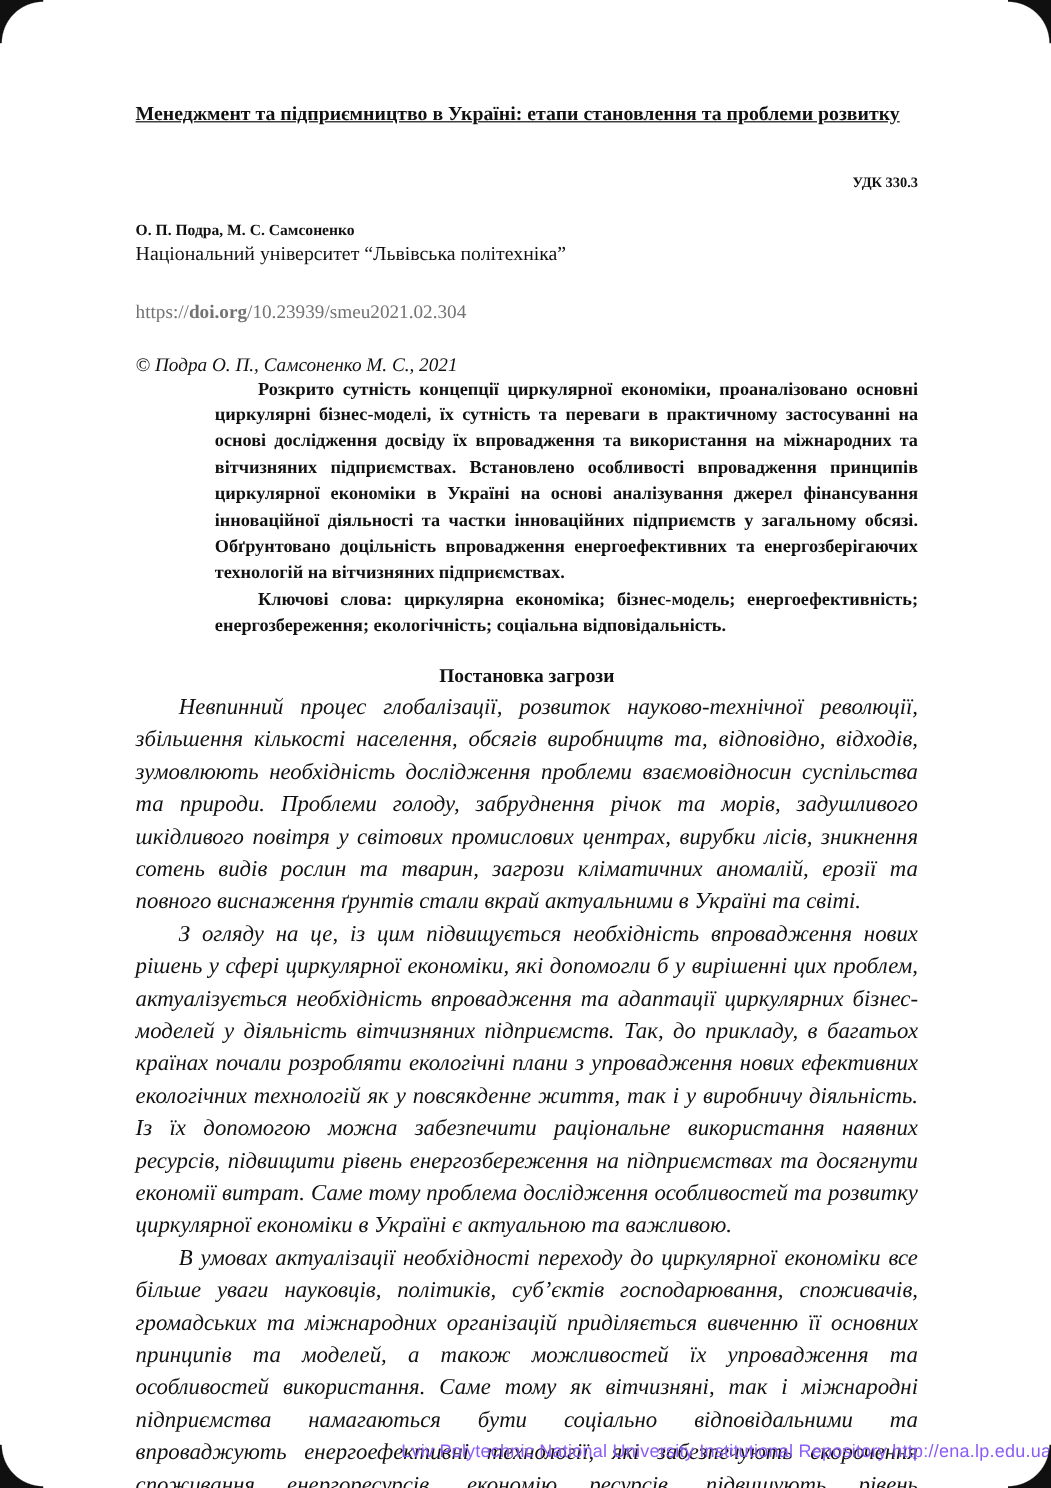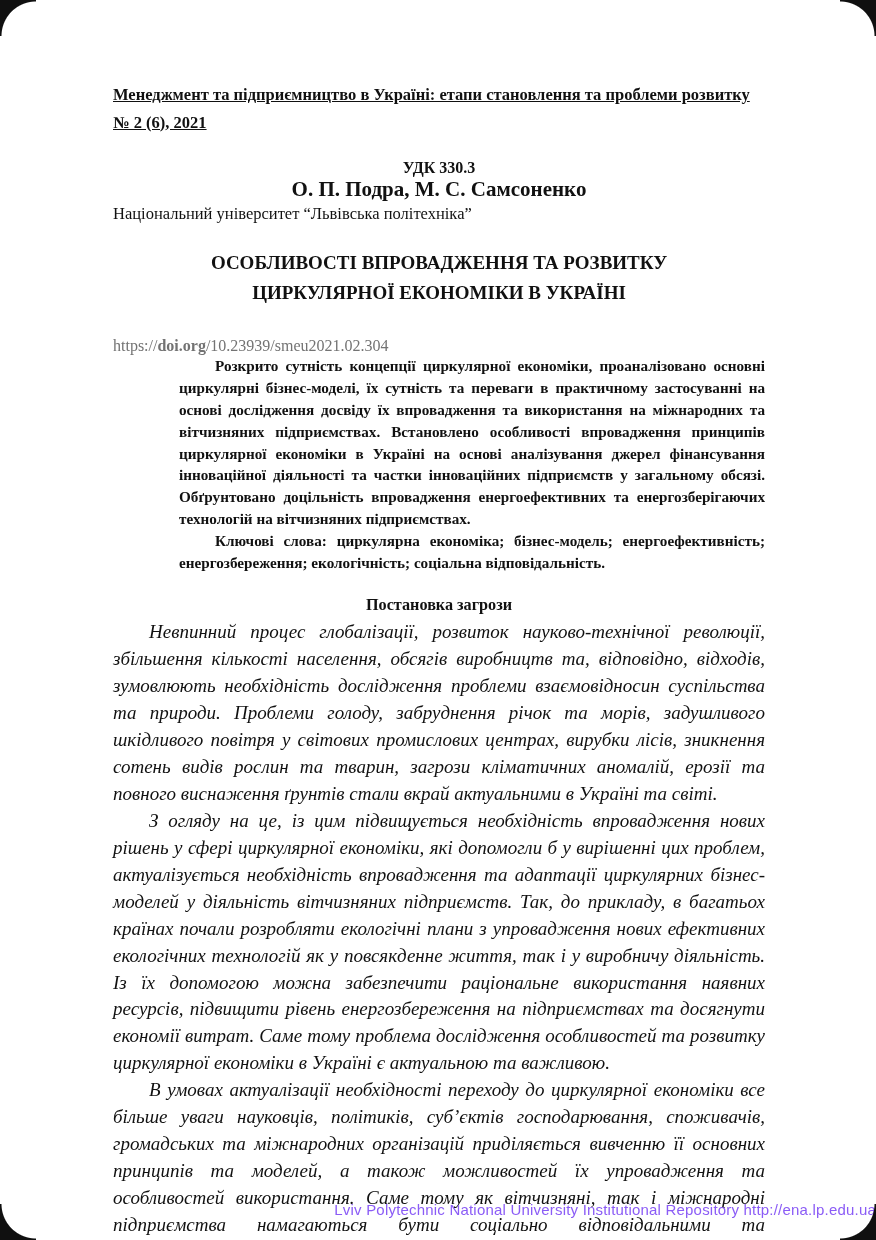--- a/index.html
+++ b/index.html
@@ -25,23 +25,23 @@
     position: absolute;
     left: 113px;
     right: 111px;
     top: 82px;
   }
 
   .journal-header { font-weight: bold; font-size: 16.5px; line-height: 1.55; }
   .journal-header .line { text-decoration: underline; }
   .journal-header .issue { display: inline-block; margin-top: 2px; text-decoration: underline; }
 
-  .udc { text-align: center; font-weight: bold; font-size: 16px; margin-top: 24px; }
+  .udc { text-align: right; font-weight: bold; font-size: 12px; margin-top: 37px; }
 
-  .authors { text-align: center; font-weight: bold; font-size: 21px; }
+  .authors { text-align: left; font-weight: bold; font-size: 13px; margin-top: 24px; }
   .affiliation { text-align: left; font-size: 16.5px; margin-top: 2px; }
 
   .paper-title {
     text-align: center;
     font-weight: bold;
     font-size: 19px;
     line-height: 1.55;
     margin-top: 24px;
   }
 
@@ -94,37 +94,33 @@
 <div class="page">
   <div class="corner tl"></div>
   <div class="corner tr"></div>
   <div class="corner bl"></div>
   <div class="corner br"></div>
 
   <div class="content">
 
     <div class="journal-header">
       <div><span class="line">Менеджмент та підприємництво в Україні: етапи становлення та проблеми розвитку</span></div>
-      <div><span class="issue">№ 2 (6), 2021</span></div>
     </div>
 
     <div class="udc">УДК 330.3</div>
 
     <div class="authors">О. П. Подра, М. С. Самсоненко</div>
     <div class="affiliation">Національний університет “Львівська політехніка”</div>
 
-    <div class="paper-title">
-      <div>ОСОБЛИВОСТІ ВПРОВАДЖЕННЯ ТА РОЗВИТКУ</div>
-      <div>ЦИРКУЛЯРНОЇ ЕКОНОМІКИ В УКРАЇНІ</div>
-    </div>
 
     <div class="doi">
       <a href="#"><span>https://</span><span class="b">doi.org</span><span>/10.23939/smeu2021.02.304</span></a>
     </div>
 
+    <div class="copyright">© Подра О. П., Самсоненко М. С., 2021</div>
 
     <div class="abstract">
       <p>Розкрито сутність концепції циркулярної економіки, проаналізовано основні циркулярні бізнес-моделі, їх сутність та переваги в практичному застосуванні на основі дослідження досвіду їх впровадження та використання на міжнародних та вітчизняних підприємствах. Встановлено особливості впровадження принципів циркулярної економіки в Україні на основі аналізування джерел фінансування інноваційної діяльності та частки інноваційних підприємств у загальному обсязі. Обґрунтовано доцільність впровадження енергоефективних та енергозберігаючих технологій на вітчизняних підприємствах.</p>
       <p class="keywords"><span>Ключові слова:</span><span> циркулярна економіка; бізнес-модель; енергоефективність; енергозбереження; екологічність; соціальна відповідальність.</span></p>
     </div>
 
     <div class="section-heading">Постановка загрози</div>
     <p class="body-par">Невпинний процес глобалізації, розвиток науково-технічної революції, збільшення кількості населення, обсягів виробництв та, відповідно, відходів, зумовлюють необхідність дослідження проблеми взаємовідносин суспільства та природи. Проблеми голоду, забруднення річок та морів, задушливого шкідливого повітря у світових промислових центрах, вирубки лісів, зникнення сотень видів рослин та тварин, загрози кліматичних аномалій, ерозії та повного виснаження ґрунтів стали вкрай актуальними в Україні та світі.</p>
     <p class="body-par">З огляду на це, із цим підвищується необхідність впровадження нових рішень у сфері циркулярної економіки, які допомогли б у вирішенні цих проблем, актуалізується необхідність впровадження та адаптації циркулярних бізнес-моделей у діяльність вітчизняних підприємств. Так, до прикладу, в багатьох країнах почали розробляти екологічні плани з упровадження нових ефективних екологічних технологій як у повсякденне життя, так і у виробничу діяльність. Із їх допомогою можна забезпечити раціональне використання наявних ресурсів, підвищити рівень енергозбереження на підприємствах та досягнути економії витрат. Саме тому проблема дослідження особливостей та розвитку циркулярної економіки в Україні є актуальною та важливою.</p>
 

